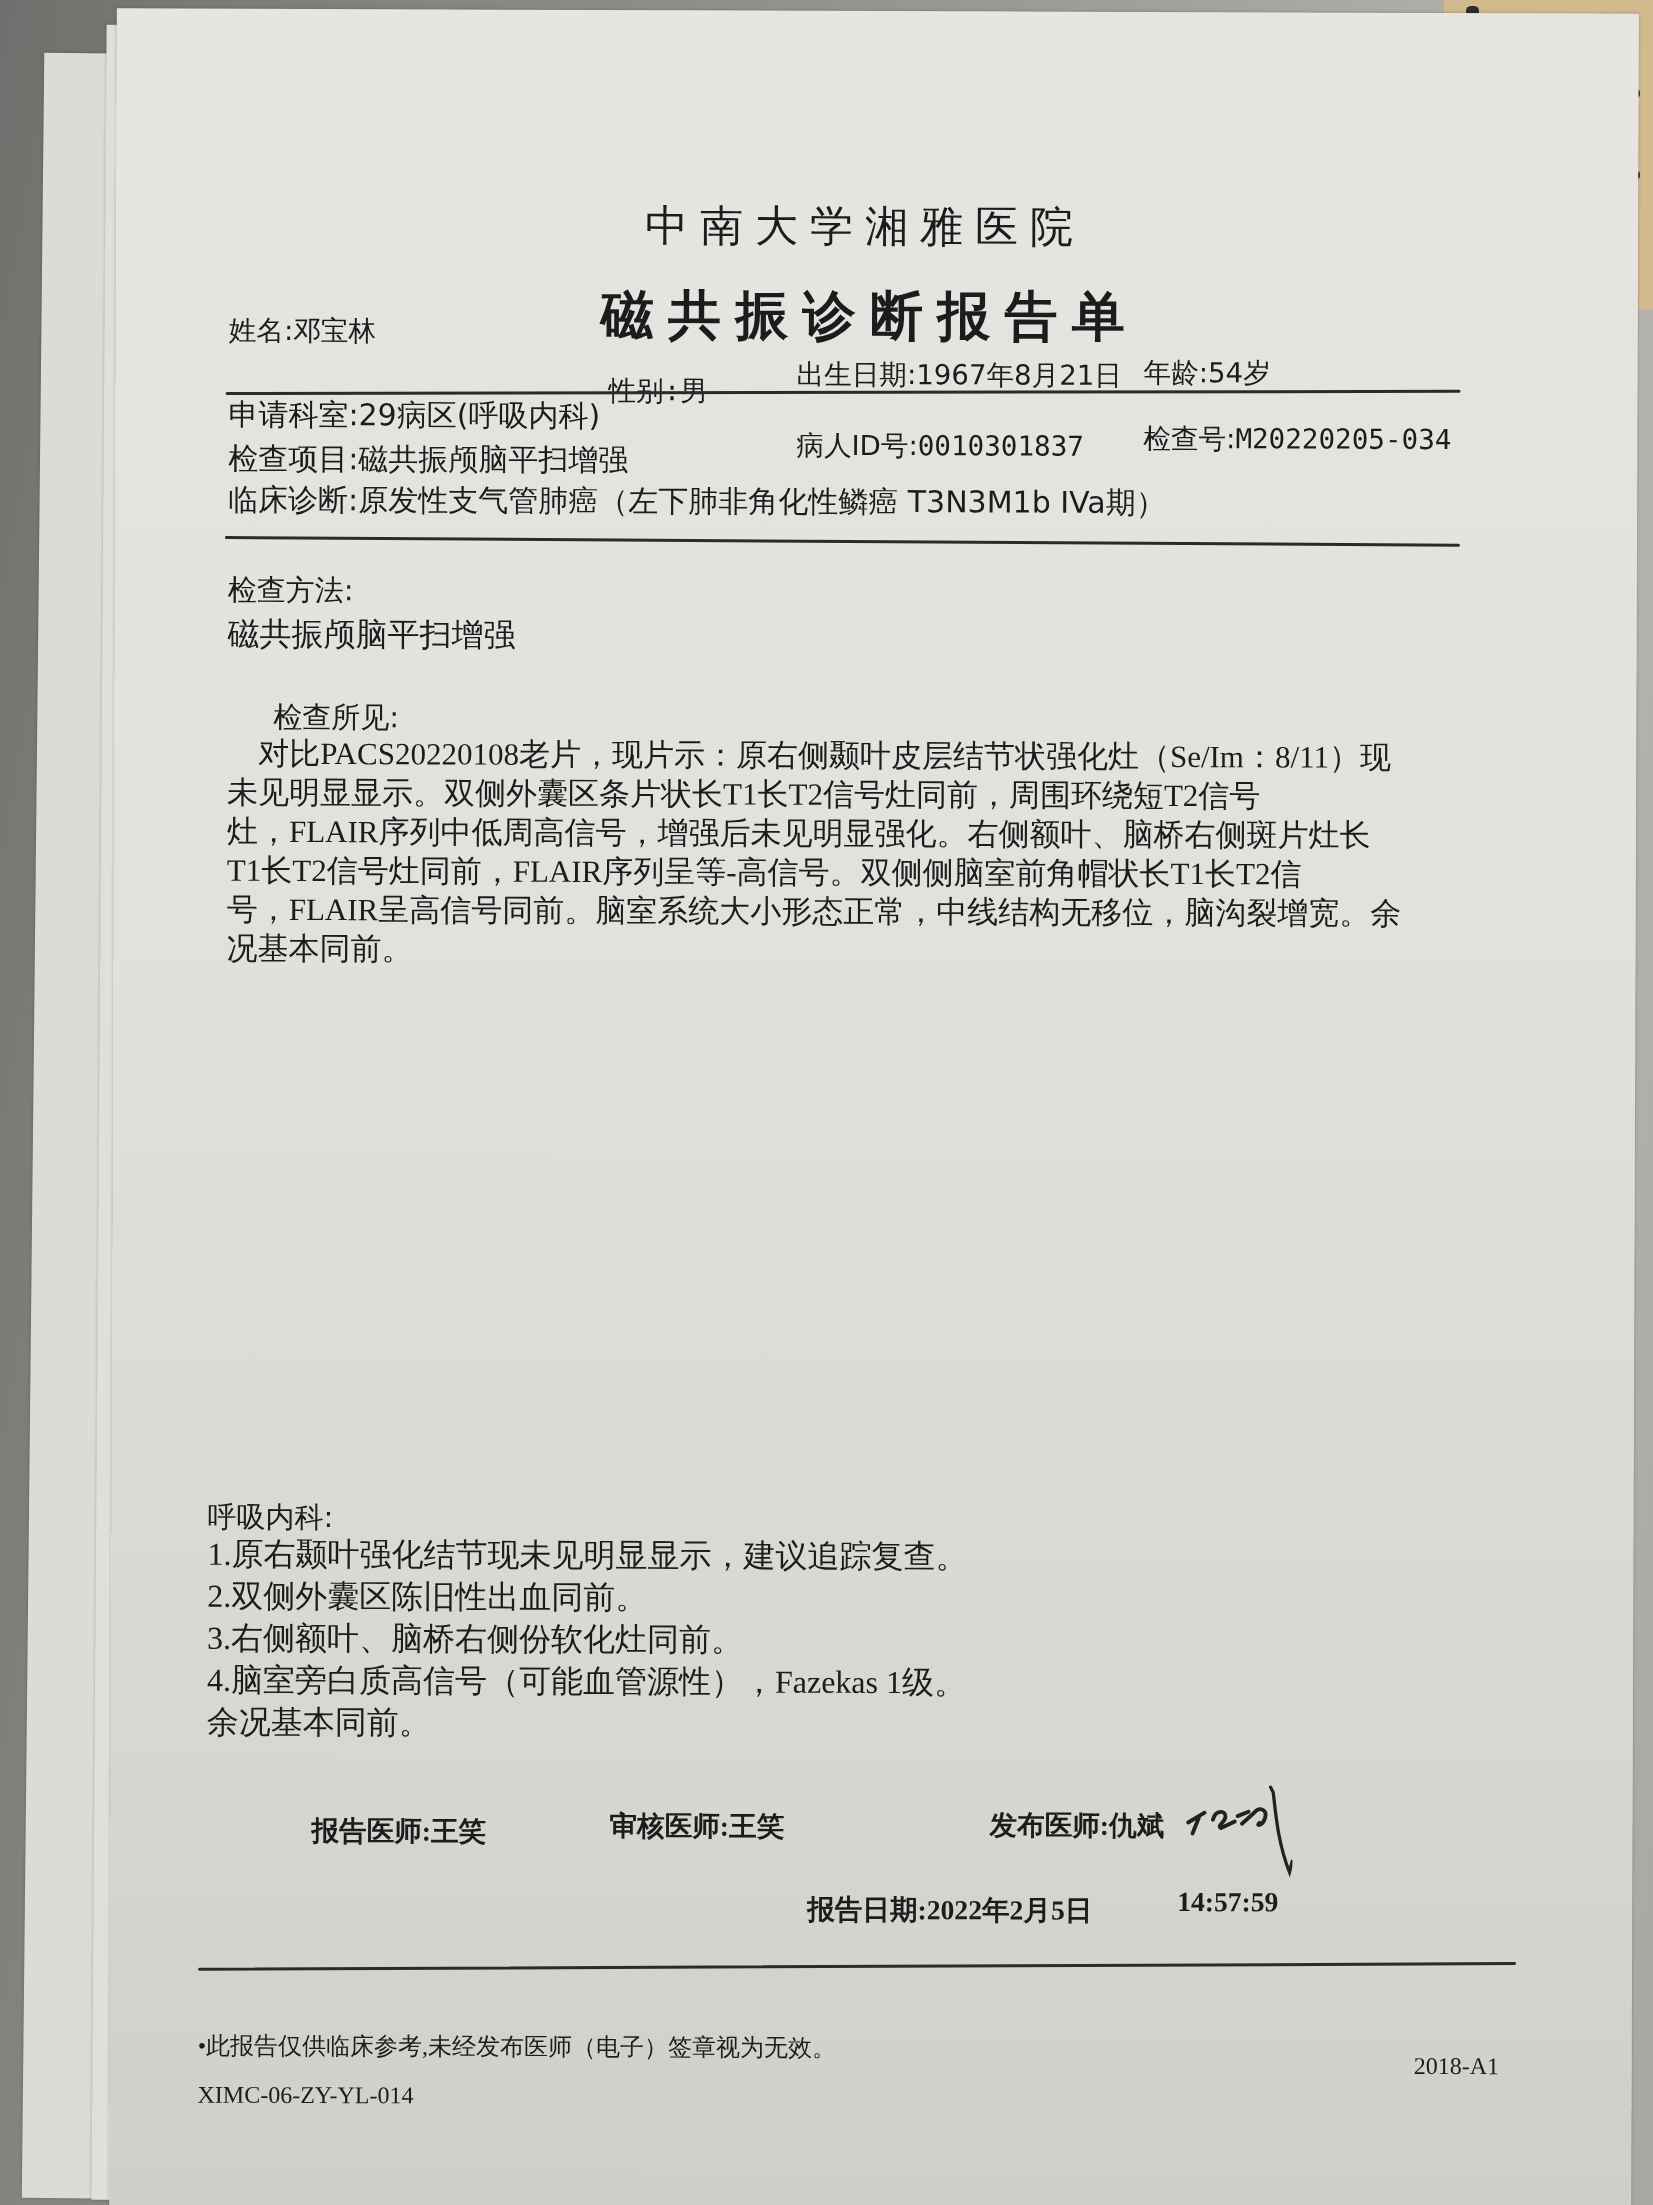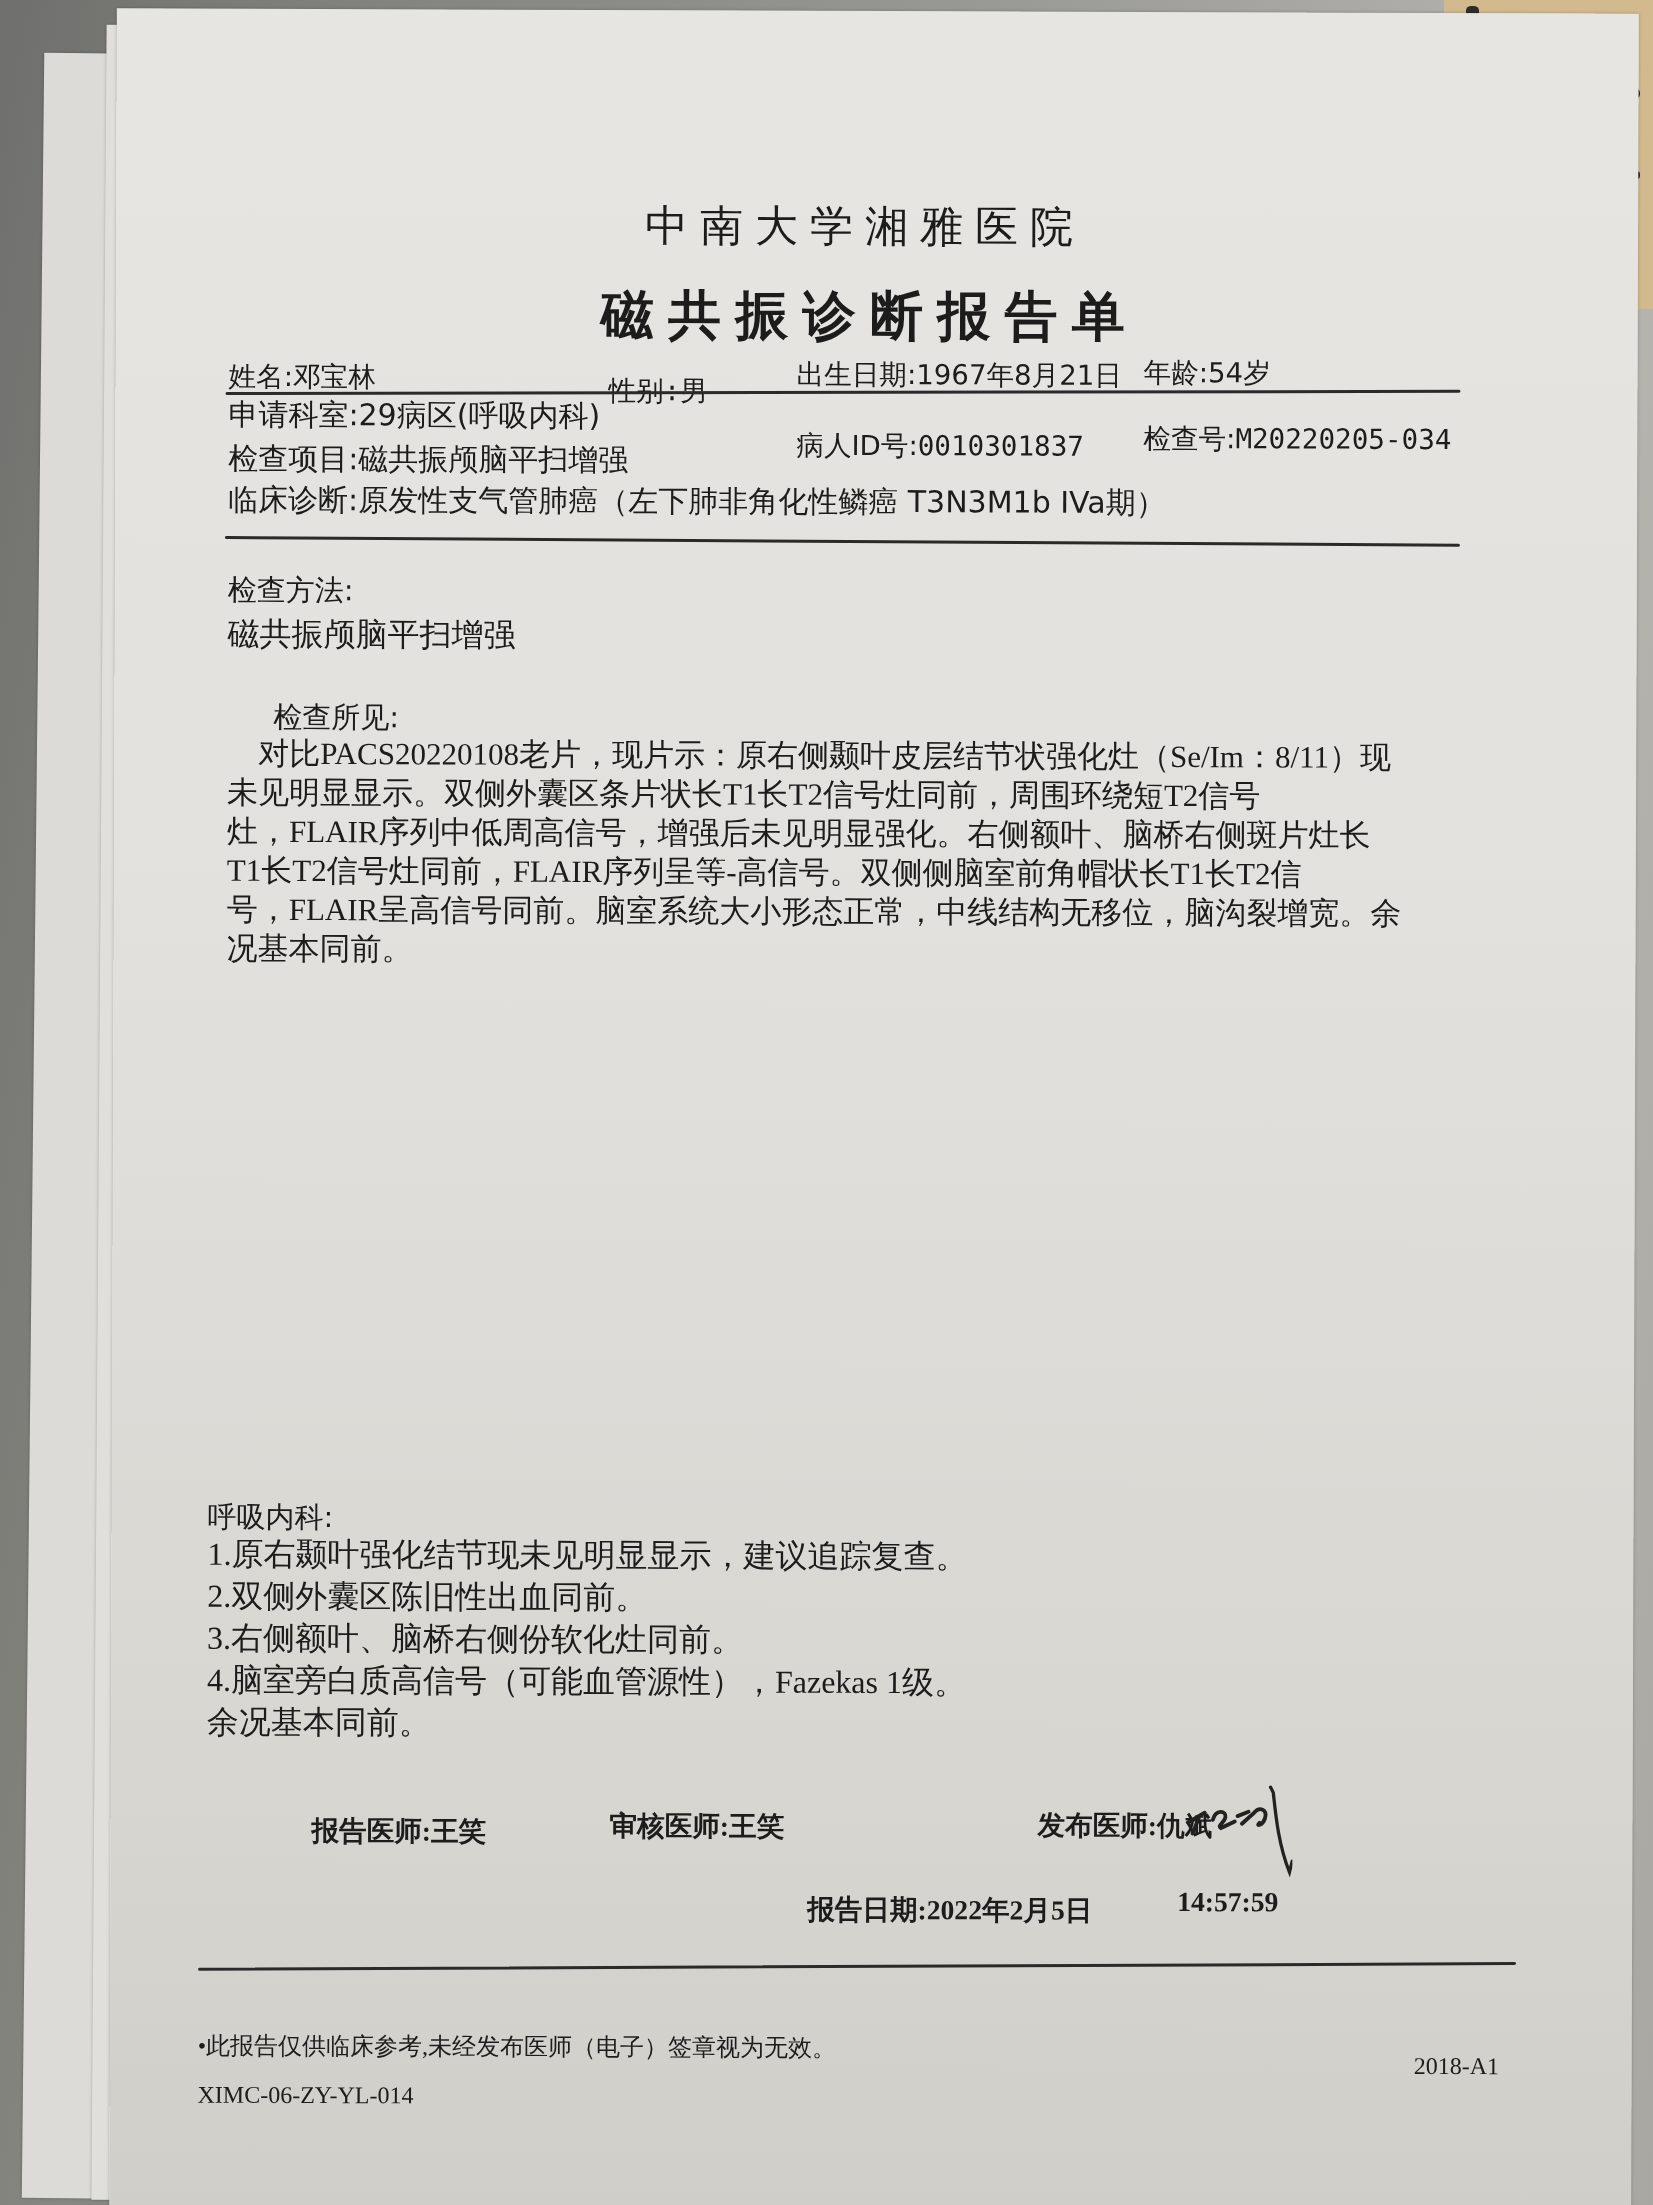--- a/index.html
+++ b/index.html
@@ -56,21 +56,21 @@
 
 <div class="sheet back2"></div>
 <div class="sheet back1"></div>
 
 <div class="sheet main">
   <div class="doc">
 
     <div class="abs hospital">中南大学湘雅医院</div>
     <div class="abs title">磁共振诊断报告单</div>
 
-    <div class="abs f52" style="left:113px;top:303px;margin-top:46px;">
+    <div class="abs f52" style="left:113px;top:303px;">
       <span>姓名:</span><span>邓宝林</span>
     </div>
 
     <div class="abs f52" style="left:493px;top:362px;font-family:Liberation Mono, monospace;">
       <span>性别:</span><span>男</span>
     </div>
     <div class="abs f52" style="left:681px;top:345px;">
       <span>出生日期:</span><span>1967年8月21日</span>
     </div>
     <div class="abs f52" style="left:1028px;top:342px;">
@@ -118,21 +118,21 @@
       <p>4.脑室旁白质高信号（可能血管源性），Fazekas 1级。</p>
       <p>余况基本同前。</p>
     </div>
 
     <div class="abs sig-label" style="left:201px;top:1803px;">
       <span>报告医师:</span><span>王笑</span>
     </div>
     <div class="abs sig-label" style="left:499px;top:1797px;text-align:center;">
       <span>审核医师:</span><span>王笑</span>
     </div>
-    <div class="abs sig-label" style="left:879px;top:1795px;margin-left:48px;">
+    <div class="abs sig-label" style="left:879px;top:1795px;">
       <span>发布医师:</span><span>仇斌</span>
     </div>
     <svg class="abs" style="left:1072px;top:1772px;" width="110" height="96" viewBox="0 0 200 175">
       <path d="M10 70 L40 52 M18 90 L30 60 M55 65 C60 45 80 48 78 60 C76 72 62 75 70 80 L95 68" stroke="#222" stroke-width="7" fill="none" stroke-linecap="round"></path>
       <path d="M100 58 L120 50 M108 72 L130 52 C140 40 155 45 150 62 C146 75 132 78 140 70" stroke="#222" stroke-width="7" fill="none" stroke-linecap="round"></path>
       <path d="M160 5 L165 15 C170 60 175 110 195 160 L200 140" stroke="#222" stroke-width="6" fill="none" stroke-linecap="round"></path>
     </svg>
 
     <div class="abs sig-label" style="left:697px;top:1880px;">
       <span>报告日期:</span><span>2022年2月5日</span>

